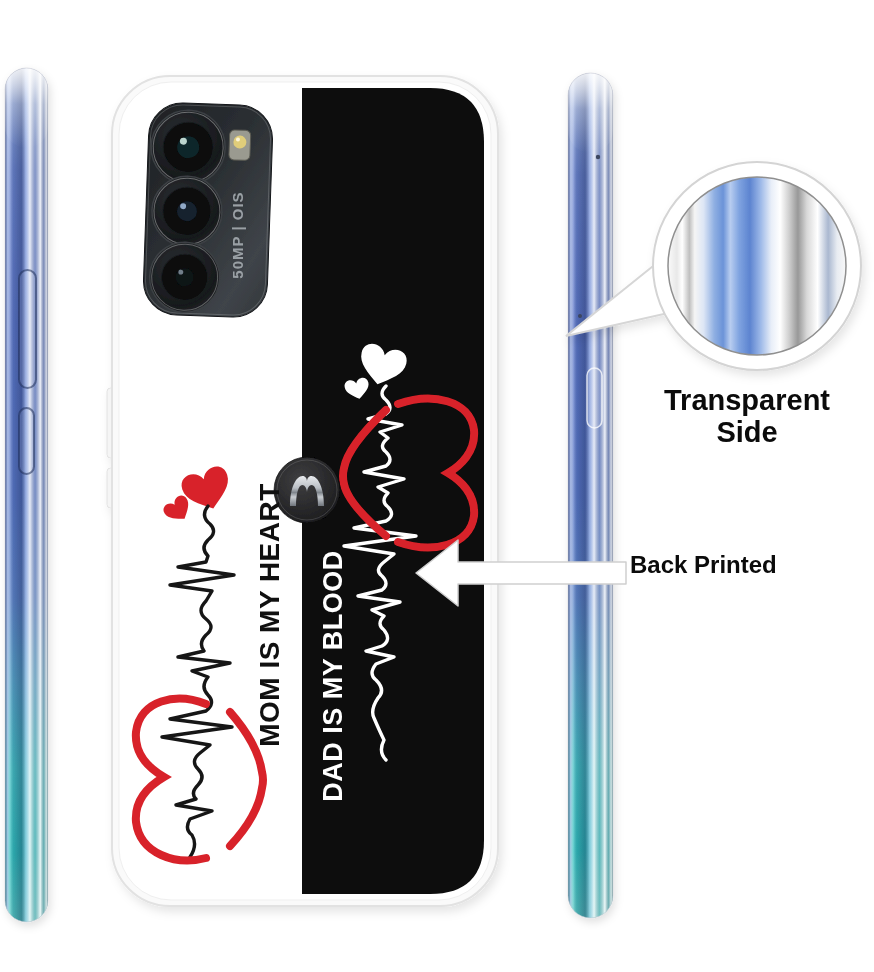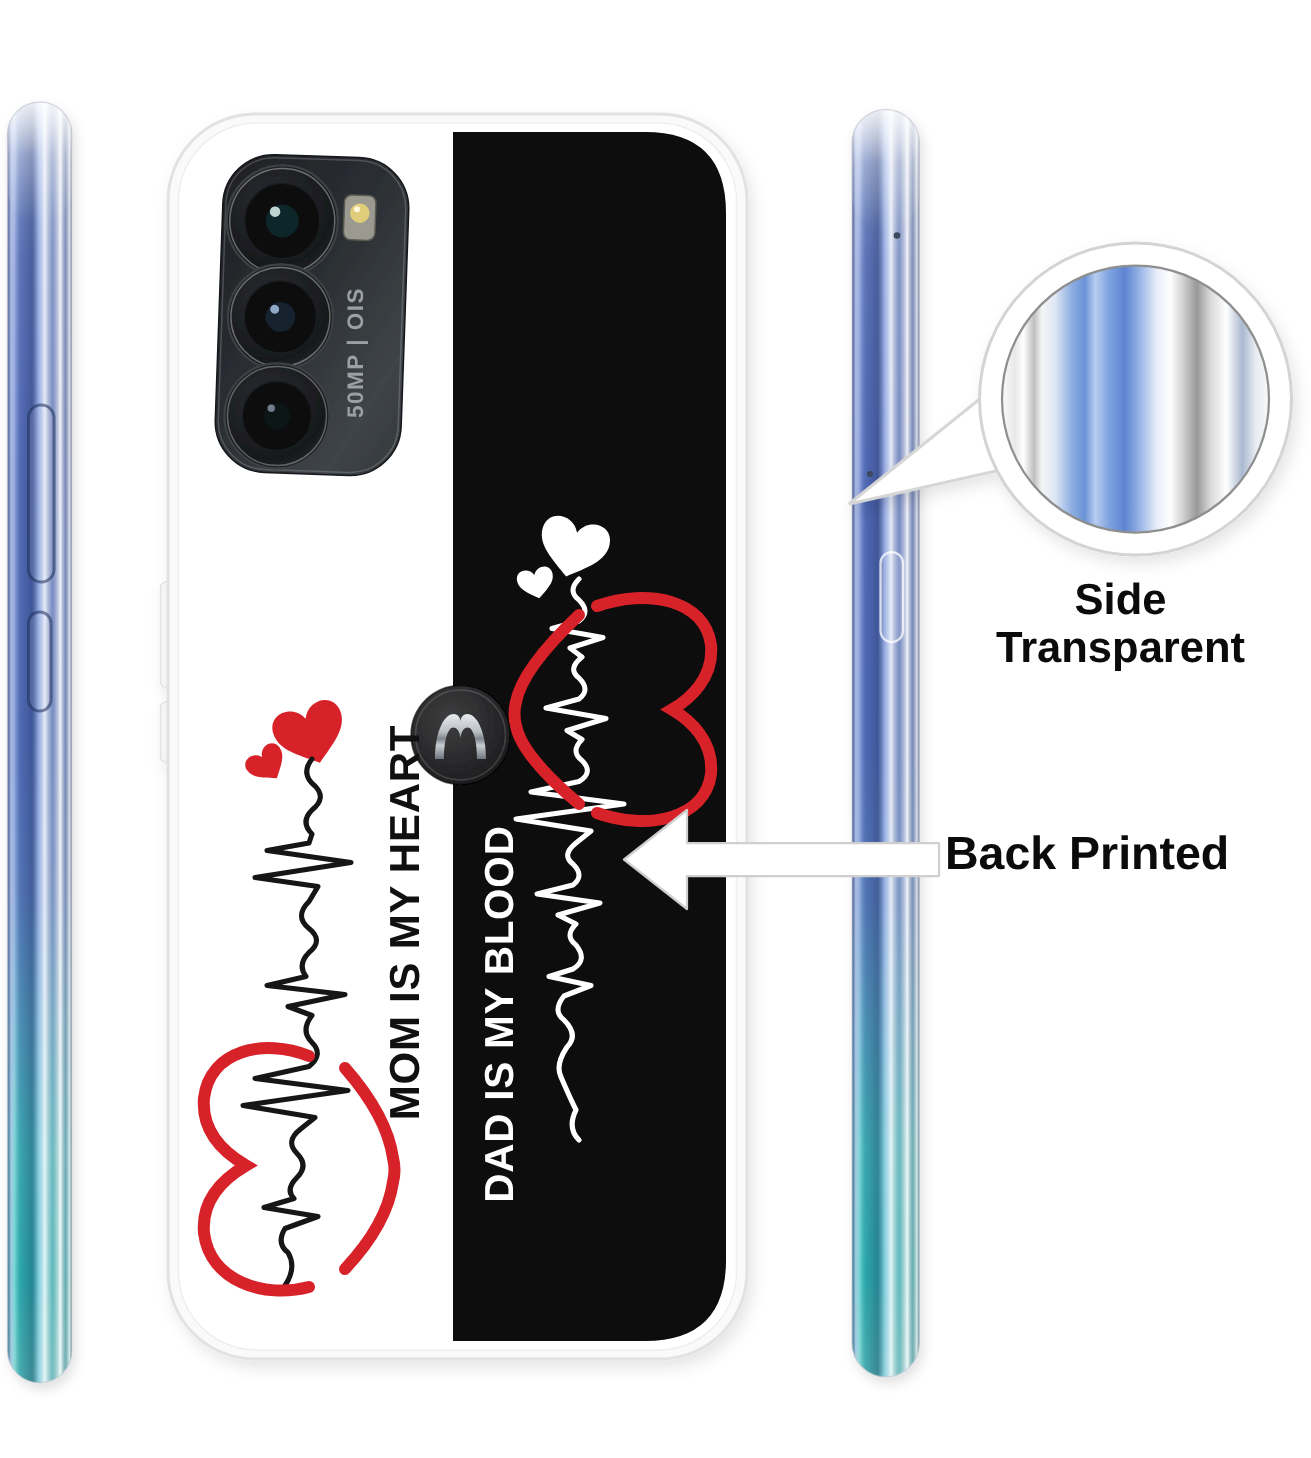--- a/index.html
+++ b/index.html
@@ -37,21 +37,21 @@
   .transparent-label {
     position: absolute;
     left: 637px; top: 384px; width: 220px;
     text-align: center;
     font-size: 29px; font-weight: 700; color: #0b0b0b;
     line-height: 1.12;
   }
   .back-printed-label {
     position: absolute;
     left: 630px; top: 551px;
-    font-size: 31px; font-weight: 700; color: #0b0b0b;
+    font-size: 24px; font-weight: 700; color: #0b0b0b;
     white-space: nowrap;
   }
 </style>
 </head>
 <body>
 
 <div class="canvas">
 
   <svg class="scene-svg" width="874" height="972" viewBox="0 0 874 972">
     <defs>
@@ -245,19 +245,19 @@
     </g>
 
     <polygon points="416,573 458,540 458,562 626,562 626,584 458,584 458,606" fill="#ffffff" stroke="#cfcfcf" stroke-width="1.5" stroke-linejoin="round"></polygon>
   </svg>
 
   <div class="vtext mom-text">MOM IS MY HEART</div>
   <div class="vtext dad-text">DAD IS MY BLOOD</div>
   <div class="vtext camera-text">50MP | OIS</div>
 
   <div class="transparent-label">
+    <div>Transparent</div>
     <div>Side</div>
-    <div>Transparent</div>
   </div>
 
   <div class="back-printed-label">Back Printed</div>
 
 </div>
 
 </body></html>

